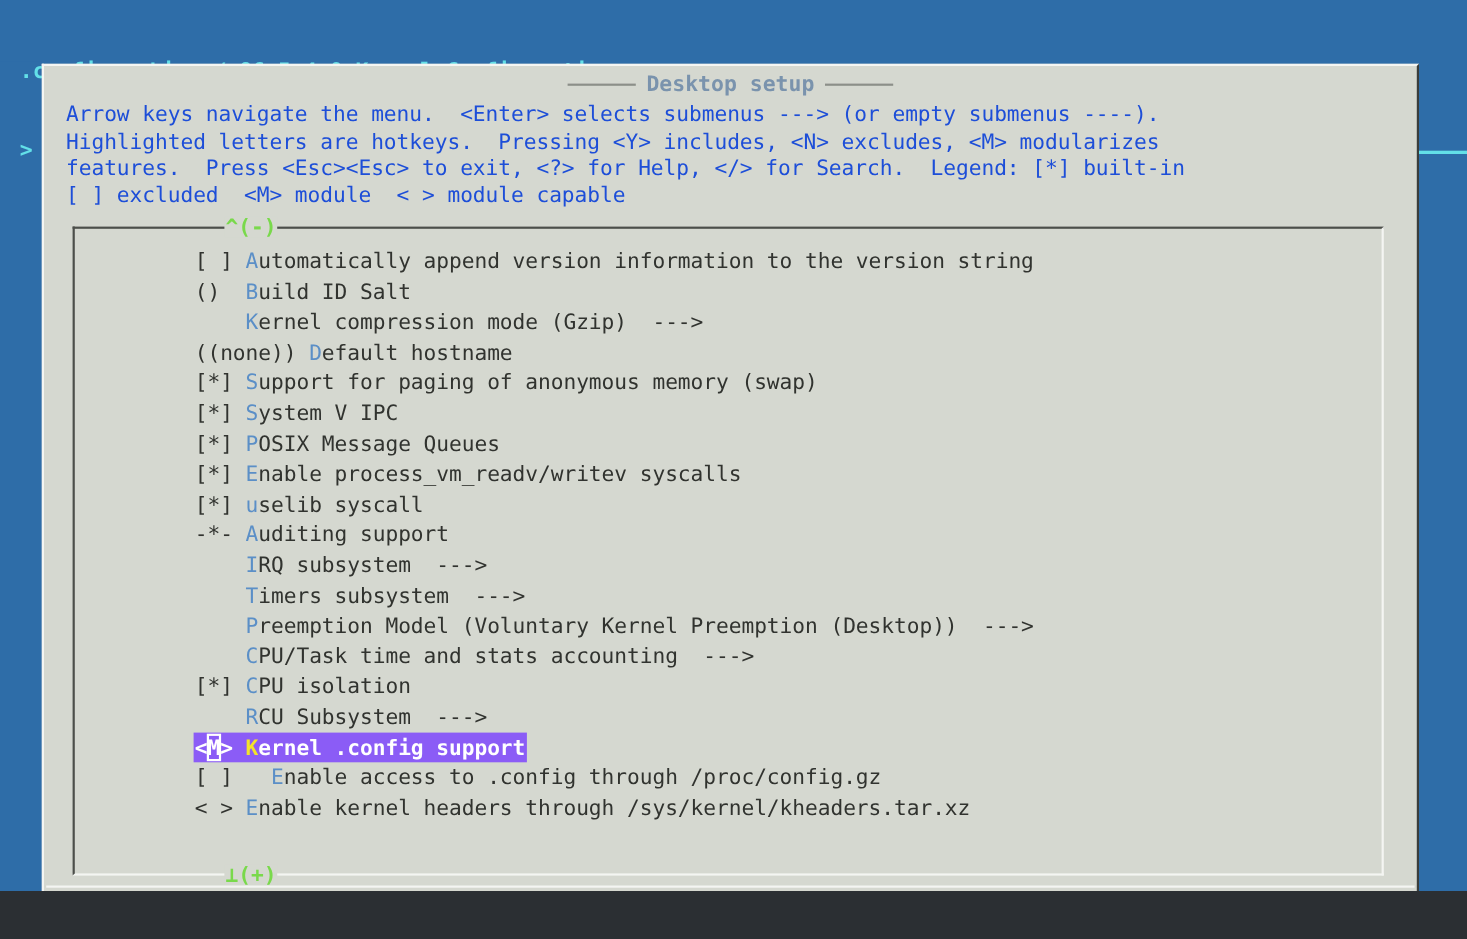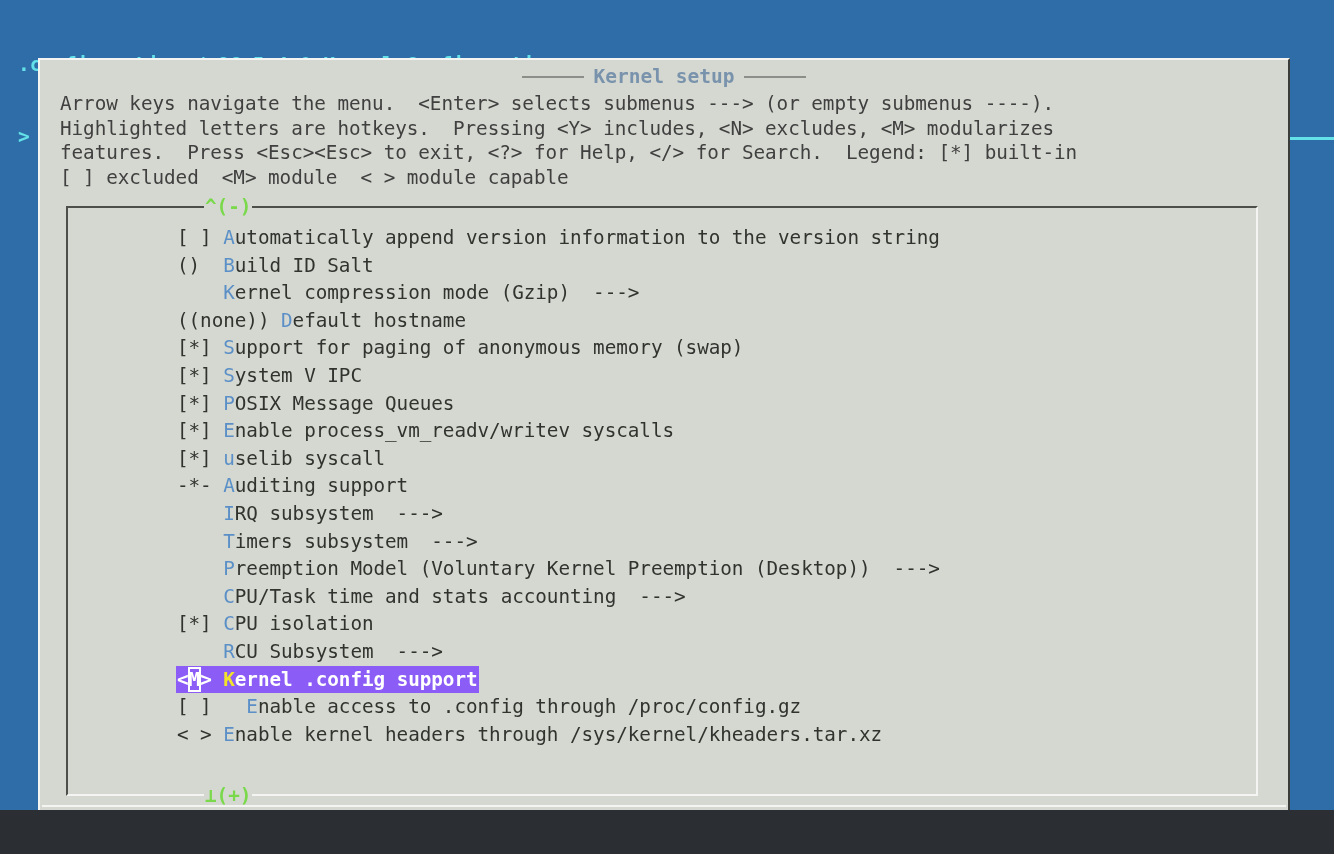--- a/index.html
+++ b/index.html
@@ -101,21 +101,21 @@
     background: #8c8f89;
   }
   .dlg-title-row .t { padding: 0 10px; }
 
   
   .helptext {
     position: absolute;
     left: 20px;
     top: 32px;
     width: 1215px;
-    color: #404040;
+    color: #1d4ed8;
     font-size: 19.3px;
     line-height: 24.6px;
     white-space: pre;
     letter-spacing: -0.05px;
   }
 
   
   .listframe {
     position: absolute;
     left: 26px;
@@ -247,21 +247,21 @@
     <div class="line2">
       <span class="txt">&gt; General setup</span>
       <span class="rule"></span>
     </div>
   </div>
 
   <div class="dialog">
 
     <div class="dlg-title-row">
       <span class="rule"></span>
-      <span class="t">Kernel setup</span>
+      <span class="t">Desktop setup</span>
       <span class="rule"></span>
     </div>
 
     <div class="helptext"><div>Arrow keys navigate the menu.  &lt;Enter&gt; selects submenus ---&gt; (or empty submenus ----).</div><div>Highlighted letters are hotkeys.  Pressing &lt;Y&gt; includes, &lt;N&gt; excludes, &lt;M&gt; modularizes</div><div>features.  Press &lt;Esc&gt;&lt;Esc&gt; to exit, &lt;?&gt; for Help, &lt;/&gt; for Search.  Legend: [*] built-in</div><div>[ ] excluded  &lt;M&gt; module  &lt; &gt; module capable</div></div>
 
     <div class="listframe">
       <span class="scrollmark top">^(-)</span>
       <div class="menulist"><div class="row"><span>[ ] </span><span class="hk">A</span><span>utomatically append version information to the version string</span></div><div class="row"><span>()  </span><span class="hk">B</span><span>uild ID Salt</span></div><div class="row"><span>    </span><span class="hk">K</span><span>ernel compression mode (Gzip)  ---&gt;</span></div><div class="row"><span>((none)) </span><span class="hk">D</span><span>efault hostname</span></div><div class="row"><span>[*] </span><span class="hk">S</span><span>upport for paging of anonymous memory (swap)</span></div><div class="row"><span>[*] </span><span class="hk">S</span><span>ystem V IPC</span></div><div class="row"><span>[*] </span><span class="hk">P</span><span>OSIX Message Queues</span></div><div class="row"><span>[*] </span><span class="hk">E</span><span>nable process_vm_readv/writev syscalls</span></div><div class="row"><span>[*] </span><span class="hk">u</span><span>selib syscall</span></div><div class="row"><span>-*- </span><span class="hk">A</span><span>uditing support</span></div><div class="row"><span>    </span><span class="hk">I</span><span>RQ subsystem  ---&gt;</span></div><div class="row"><span>    </span><span class="hk">T</span><span>imers subsystem  ---&gt;</span></div><div class="row"><span>    </span><span class="hk">P</span><span>reemption Model (Voluntary Kernel Preemption (Desktop))  ---&gt;</span></div><div class="row"><span>    </span><span class="hk">C</span><span>PU/Task time and stats accounting  ---&gt;</span></div><div class="row"><span>[*] </span><span class="hk">C</span><span>PU isolation</span></div><div class="row"><span>    </span><span class="hk">R</span><span>CU Subsystem  ---&gt;</span></div><div class="row sel"><span>&lt;</span><span class="cursor">M</span><span>&gt; </span><span class="hk">K</span><span>ernel .config support</span></div><div class="row"><span>[ ]   </span><span class="hk">E</span><span>nable access to .config through /proc/config.gz</span></div><div class="row"><span>&lt; &gt; </span><span class="hk">E</span><span>nable kernel headers through /sys/kernel/kheaders.tar.xz</span></div></div>
       <span class="scrollmark bot">⊥(+)</span>
     </div>

